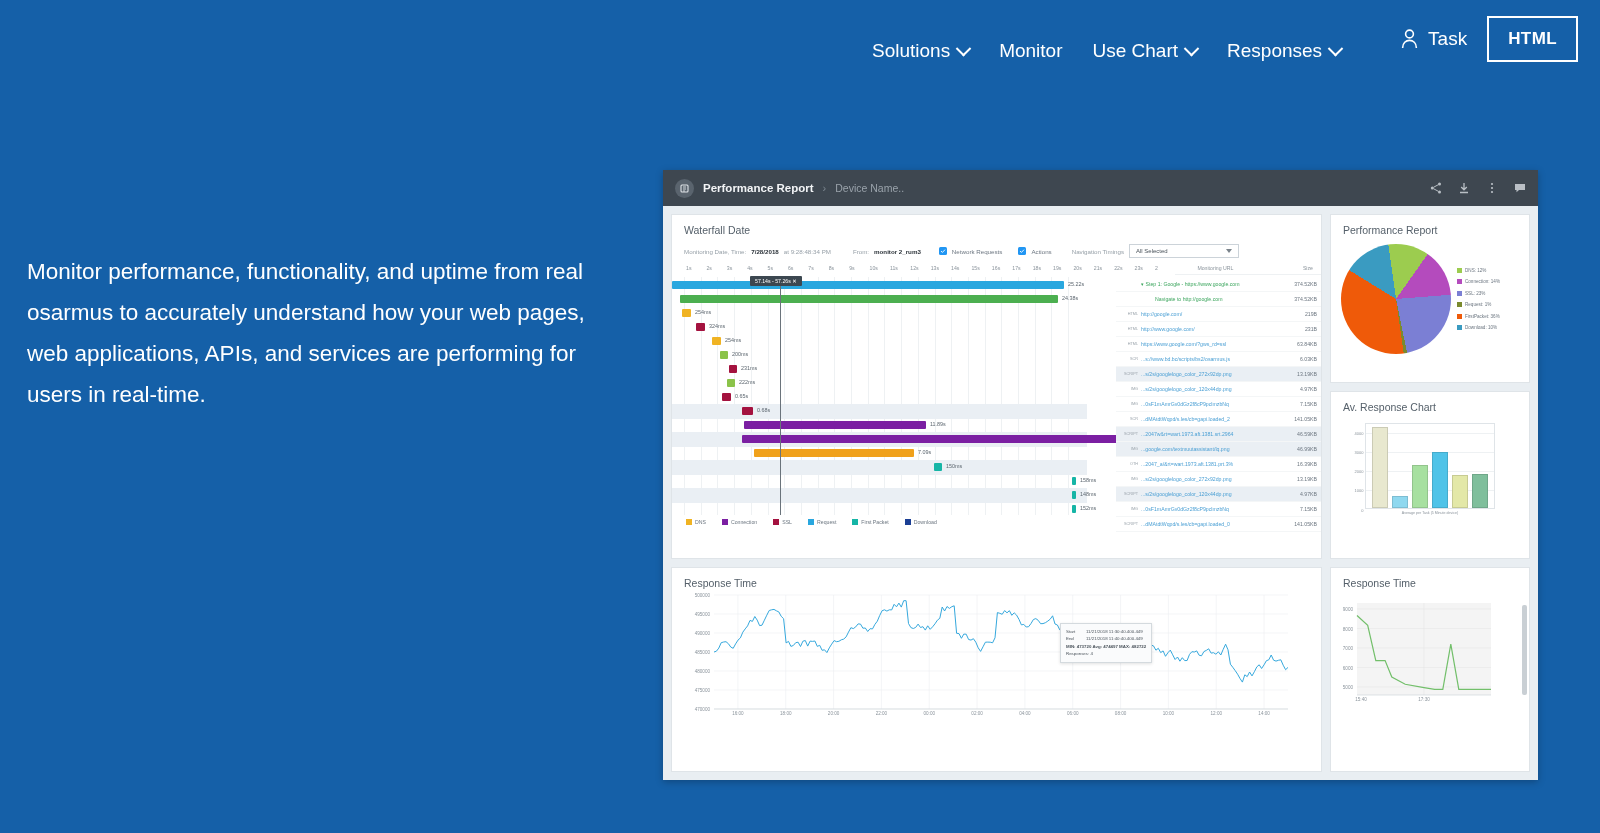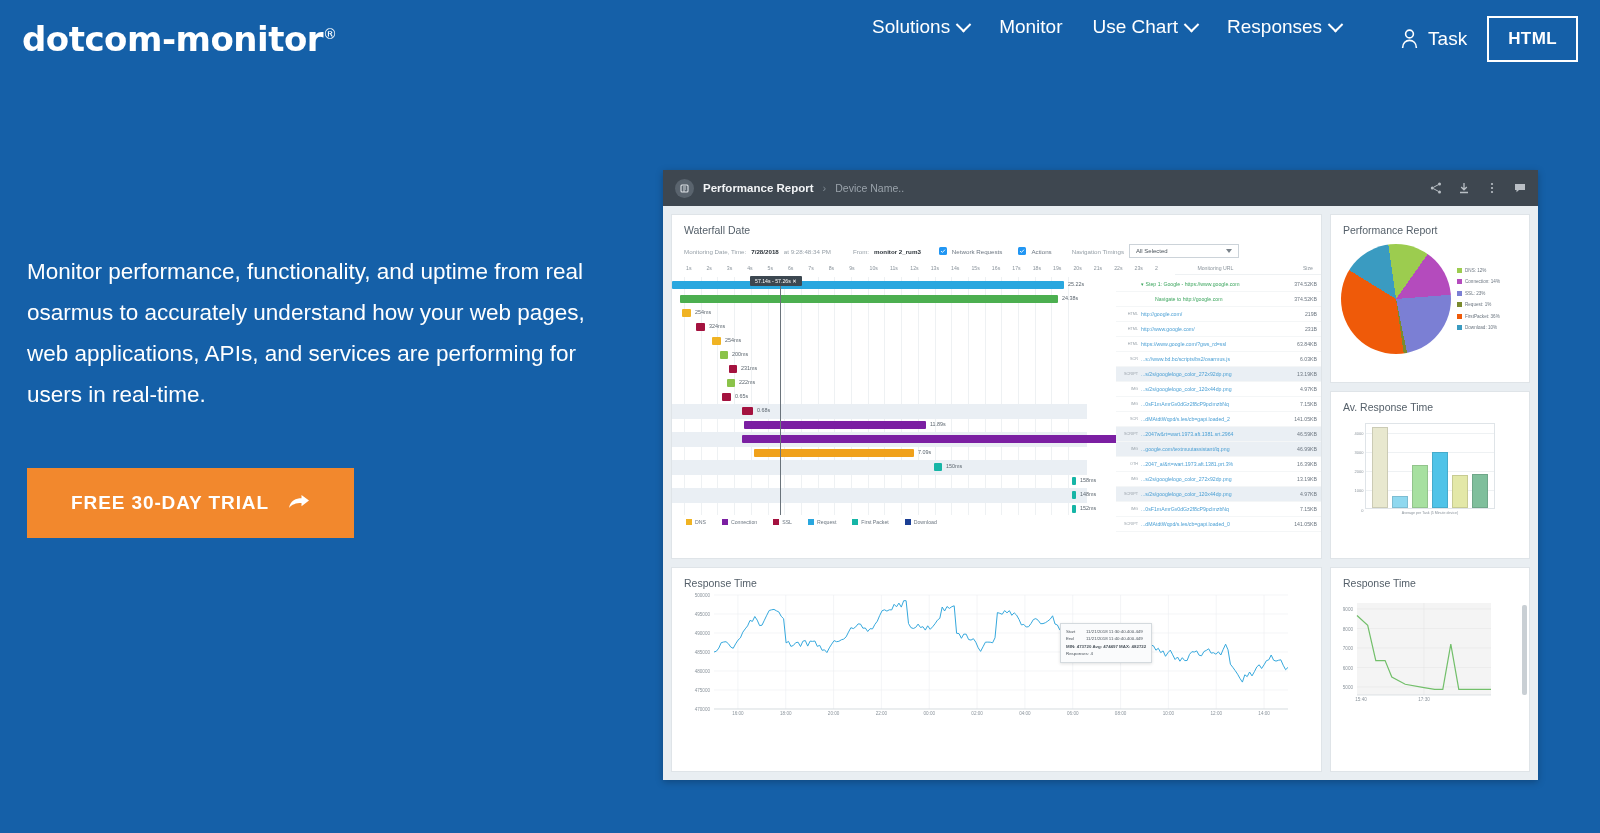--- a/index.html
+++ b/index.html
@@ -25,21 +25,21 @@
     color: #ffffff;
     white-space: nowrap;
     position: relative;
     font-family: "DejaVu Sans", sans-serif;
   }
   .logo .reg { font-size: 14px; vertical-align: super; font-weight: 400; }
 
   .nav {
     margin-left: auto;
     display: flex;
-    align-items: flex-start;
+    align-items: flex-end;
     gap: 30px;
   }
   .nav-item {
     display: flex;
     align-items: center;
     gap: 8px;
     font-size: 19px;
     color: #ffffff;
     cursor: pointer;
     white-space: nowrap;
@@ -226,23 +226,20 @@
     box-shadow:0 1px 3px rgba(0,0,0,.12);
   }
   .tooltip-rt b { font-weight:700; }
   .tooltip-rt .lbl { display:inline-block; width:20px; }
   .scrollbar { position:absolute; background:#c9cfd4; }
 </style>
 </head>
 <body>
 
 <div class="header">
-  <div class="logo">
-    <span>dotcom-monitor</span><span class="reg">®</span>
-  </div>
 
   <nav class="nav">
     <div class="nav-item">
       <span>Solutions</span>
       <span class="caret"></span>
     </div>
     <div class="nav-item">
       <span>Monitor</span>
     </div>
     <div class="nav-item">
@@ -263,26 +260,20 @@
         <span>Task</span>
       </div>
       <button class="btn-demo">HTML</button>
     </div>
   </nav>
 </div>
 
 <div class="hero">
   <div class="hero-left">
     <p class="hero-sub">Monitor performance, functionality, and uptime from real osarmus to accurately understand how your web pages, web applications, APIs, and services are performing for users in real-time.</p>
-    <button class="btn-hero">
-      <span>FREE 30-DAY TRIAL</span>
-      <svg class="arrow-ico" viewBox="0 0 22 18">
-        <path d="M1 14 C2.5 6 8 4.2 13.5 4.2 L13.5 1 L21 6.6 L13.5 12.2 L13.5 8.9 C8 8.9 3.6 10.2 1 14 Z" fill="#fff"></path>
-      </svg>
-    </button>
   </div>
 </div>
 
 <div class="dash">
 
   <div class="dash-bar">
     <span class="logo-dot">
       <svg width="11" height="11" viewBox="0 0 11 11">
           <rect x="2" y="2" width="7" height="7" rx="1" fill="none" stroke="#dfe3e7" stroke-width="1.1"></rect>
           <path d="M4 4h3M4 6h3M4 8h2" stroke="#dfe3e7" stroke-width=".9"></path>
@@ -555,21 +546,21 @@
               <div><i style="background:#b44bbd"></i>Connection: 14%</div>
               <div><i style="background:#7b7fd4"></i>SSL: 23%</div>
               <div><i style="background:#7a8a2e"></i>Request: 1%</div>
               <div><i style="background:#ef5a09"></i>FirstPacket: 36%</div>
               <div><i style="background:#3a9bc1"></i>Download: 10%</div>
             </div>
         </div>
       </div>
 
       <div class="panel">
-        <div class="panel-title">Av. Response Time</div>
+        <div class="panel-title">Av. Response Chart</div>
         <div class="avr-chart" id="avr">
             <div class="avr-grid" style="top:9.55555555555556px"></div>
             <div class="avr-yl" style="top:9.55555555555556px">4000</div>
             <div class="avr-grid" style="top:28.66666666666667px"></div>
             <div class="avr-yl" style="top:28.66666666666667px">3000</div>
             <div class="avr-grid" style="top:47.77777777777778px"></div>
             <div class="avr-yl" style="top:47.77777777777778px">2000</div>
             <div class="avr-grid" style="top:66.88888888888889px"></div>
             <div class="avr-yl" style="top:66.88888888888889px">1000</div>
             <div class="avr-yl" style="top:86px">0</div>

